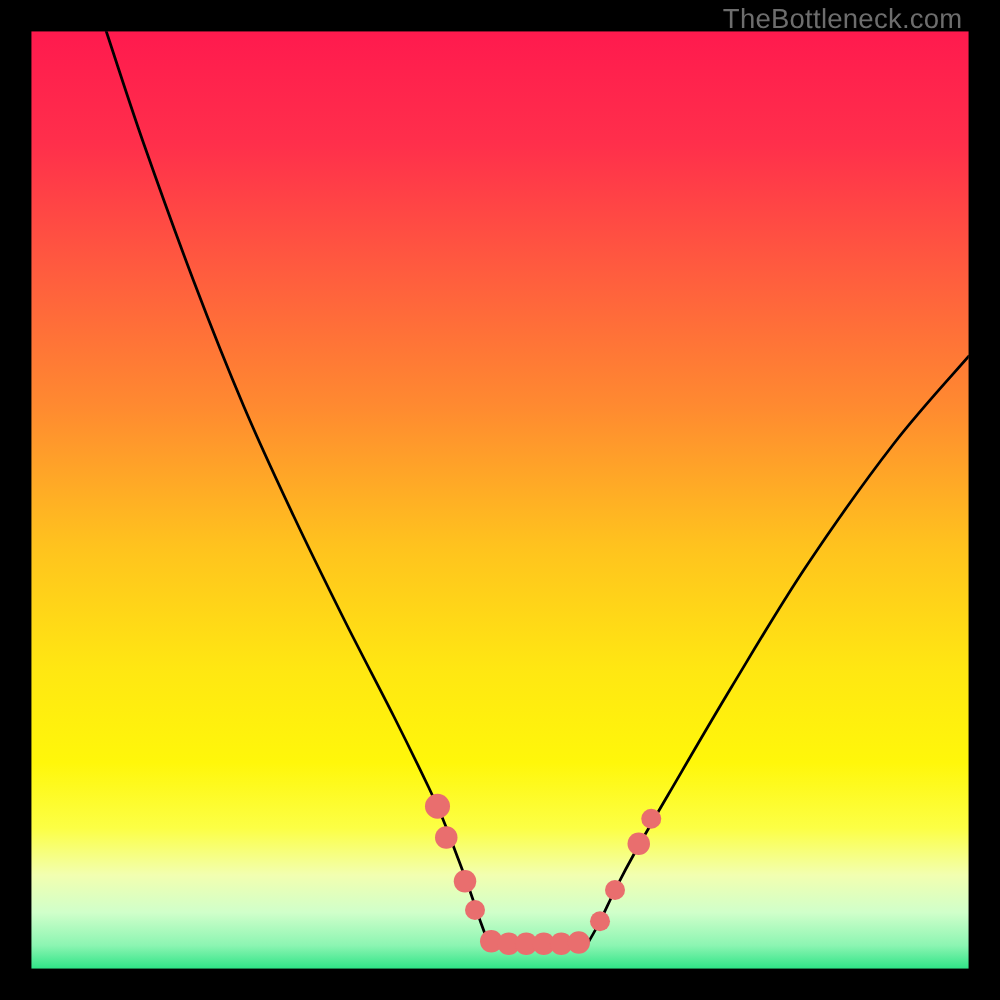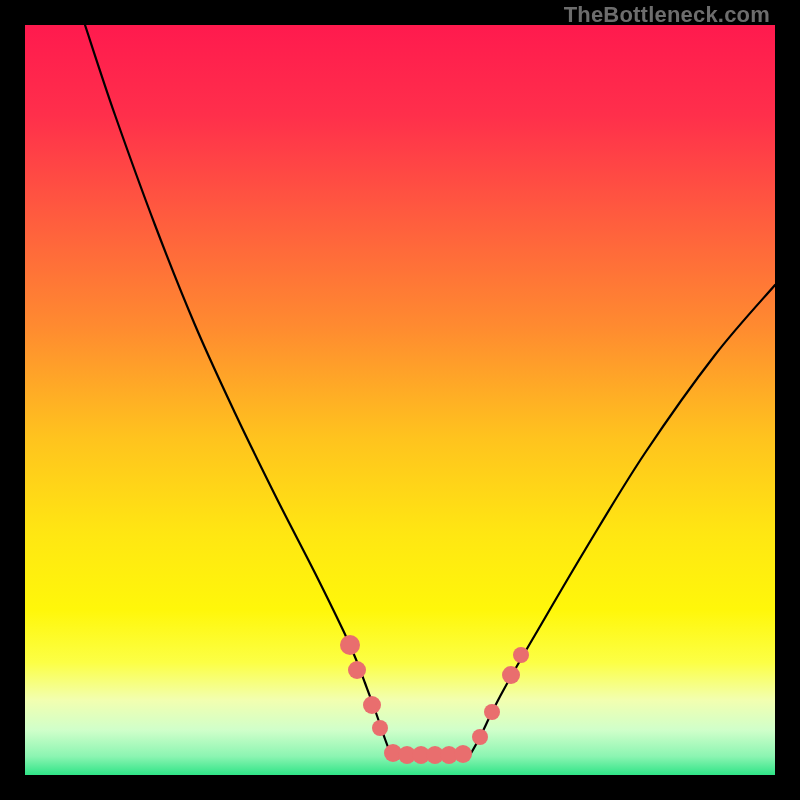--- a/index.html
+++ b/index.html
@@ -24,21 +24,21 @@
     top: 0;
     width: 750px;
     height: 750px;
   }
   .watermark {
     position: absolute;
     top: 2px;
     right: 30px;
     font-family: Arial, Helvetica, sans-serif;
     font-size: 22px;
-    font-weight: 700;
+    font-weight: 400;
     color: #6d6d6d;
     letter-spacing: 0.2px;
   }
   svg {
     position: absolute;
     left: 0;
     top: 0;
   }
 </style>
 </head>

